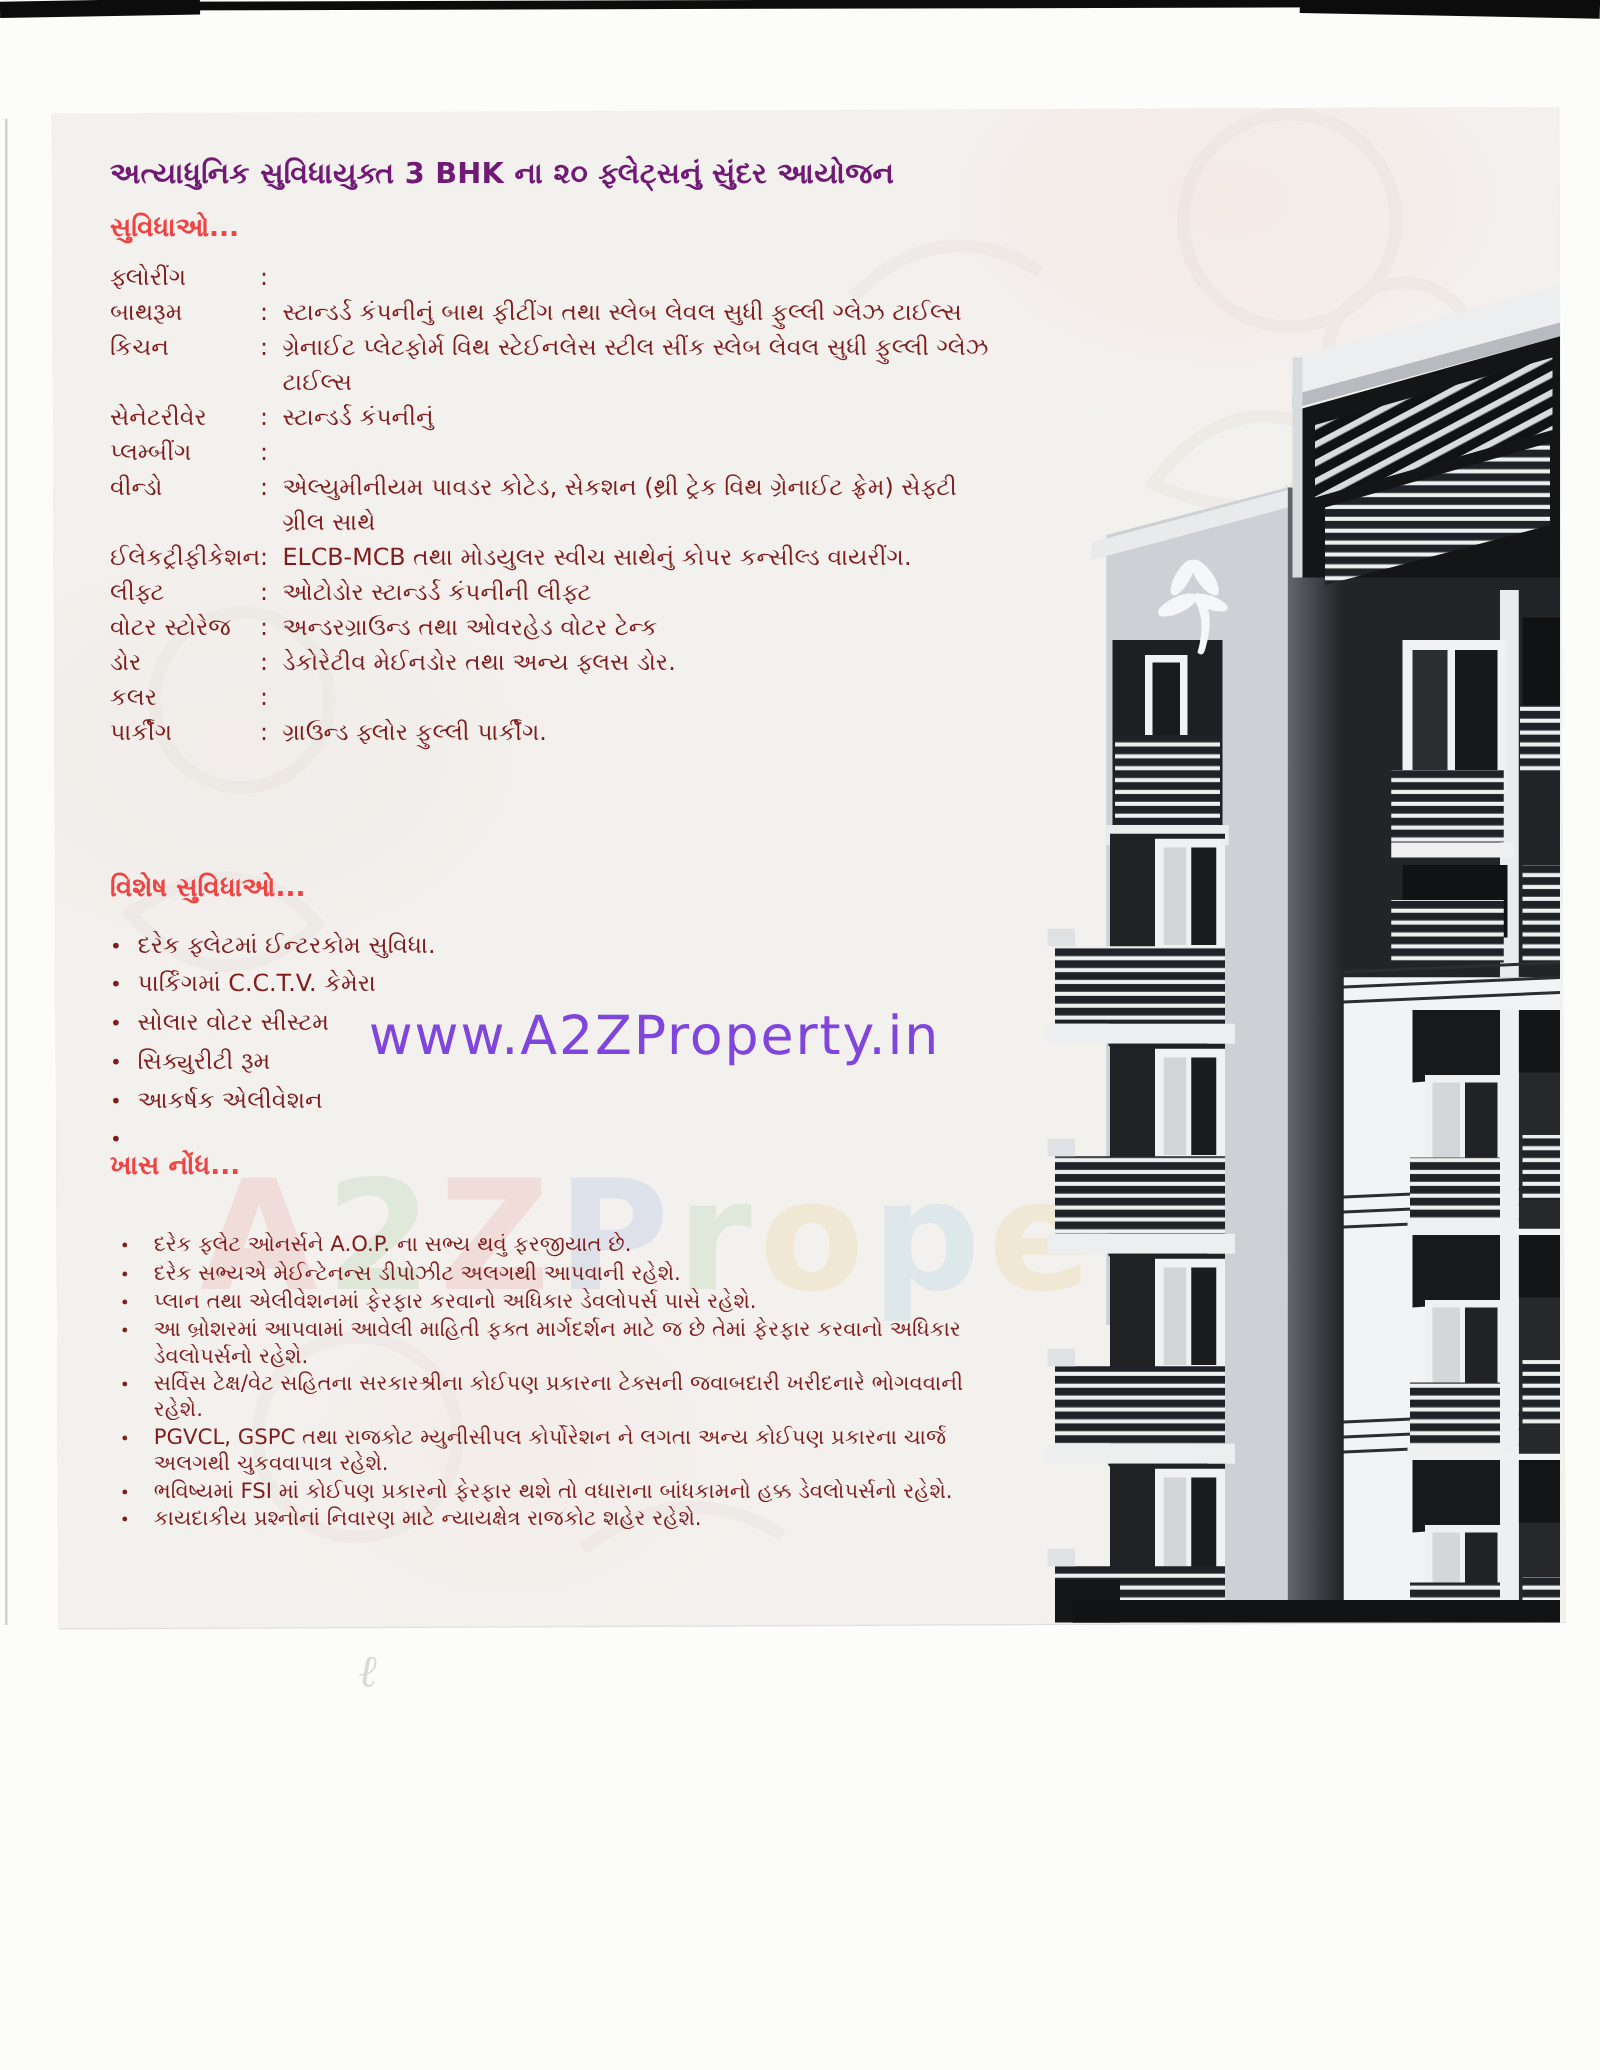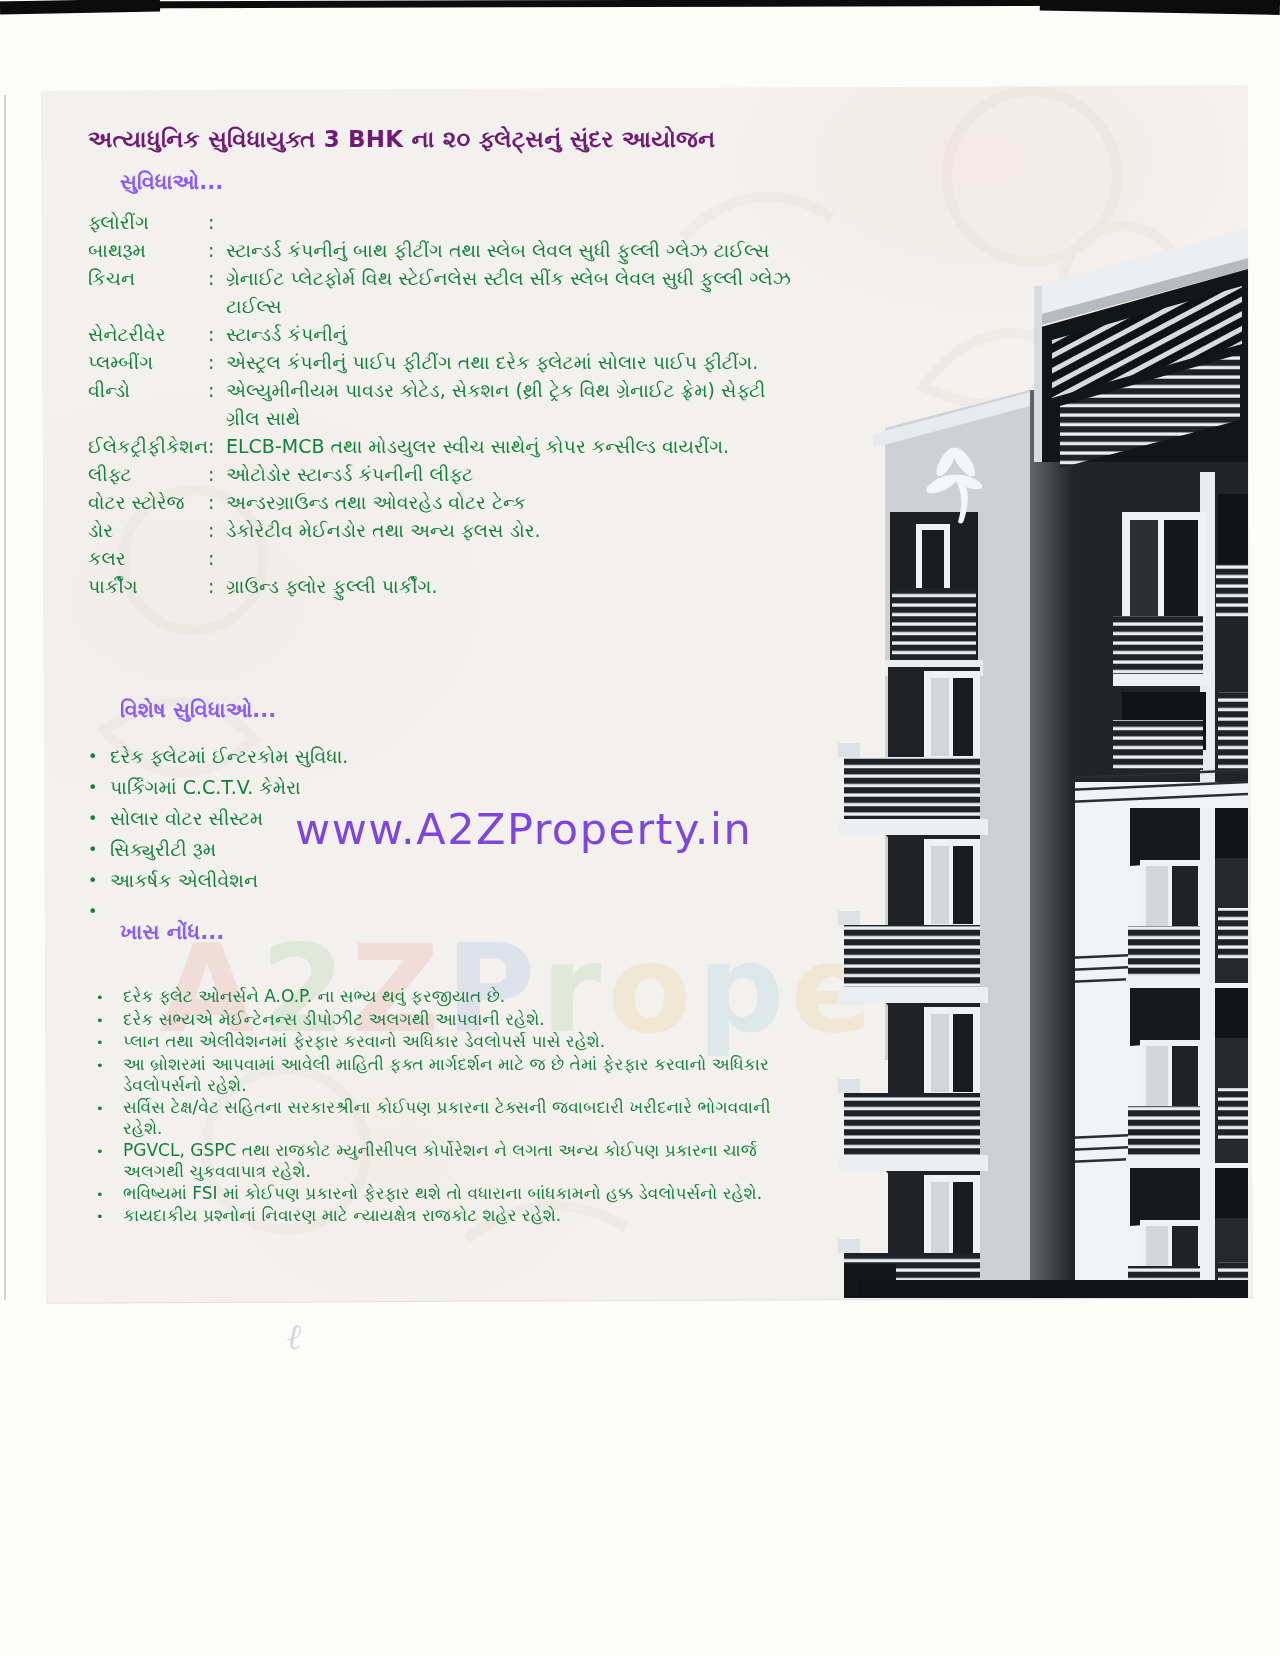--- a/index.html
+++ b/index.html
@@ -19,23 +19,23 @@
     background:
       radial-gradient(420px 260px at 78% 6%, rgba(244,228,224,.55), rgba(244,228,224,0) 70%),
       radial-gradient(520px 360px at 12% 42%, rgba(240,232,228,.5), rgba(240,232,228,0) 70%),
       radial-gradient(380px 300px at 30% 88%, rgba(243,233,228,.45), rgba(243,233,228,0) 70%),
       #f3f1ee;
     transform:rotate(-.25deg);
     box-shadow:0 1px 0 #e2dfdc;
   }
   .floral{position:absolute;left:0;top:0;width:100%;height:100%;}
   
-  .tx{position:absolute;color:#15803d;}
+  .tx{position:absolute;color:#7f1d1d;}
   .page-title{left:88px;top:126px;width:680px;font-size:23px;font-weight:700;color:#701a75;letter-spacing:.2px;}
-  .sec-head{font-size:21px;font-weight:700;color:#8b5cf6;margin-left:32px;}
+  .sec-head{font-size:21px;font-weight:700;color:#ef4444;}
   .amen-head{left:88px;top:170px;}
   .amenities{left:88px;top:208px;width:714px;font-size:19px;line-height:28px;}
   .amen-row{display:flex;align-items:flex-start;}
   .amen-label{width:120px;flex:none;}
   .amen-colon{width:18px;flex:none;text-align:left;}
   .amen-value{flex:1;}
   .special-head{left:88px;top:698px;}
   .special-list{left:88px;top:741px;width:640px;font-size:19px;}
   .sp-item{display:flex;line-height:31px;}
   .sp-bullet{width:22px;flex:none;font-size:16px;}
@@ -109,21 +109,20 @@
 
     <div class="amen-row">
       <span class="amen-label">સેનેટરીવેર</span>
       <span class="amen-colon">:</span>
       <span class="amen-value">સ્ટાન્ડર્ડ કંપનીનું</span>
     </div>
 
     <div class="amen-row">
       <span class="amen-label">પ્લમ્બીંગ</span>
       <span class="amen-colon">:</span>
-      <span class="amen-value">એસ્ટ્રલ કંપનીનું પાઈપ ફીટીંગ તથા દરેક ફ્લેટમાં સોલાર પાઈપ ફીટીંગ.</span>
     </div>
 
     <div class="amen-row">
       <span class="amen-label">વીન્ડો</span>
       <span class="amen-colon">:</span>
       <span class="amen-value">એલ્યુમીનીયમ પાવડર કોટેડ, સેકશન (થ્રી ટ્રેક વિથ ગ્રેનાઈટ ફ્રેમ) સેફ્ટી ગ્રીલ સાથે</span>
     </div>
 
     <div class="amen-row">
       <span class="amen-label">ઈલેકટ્રીફીકેશન</span>

